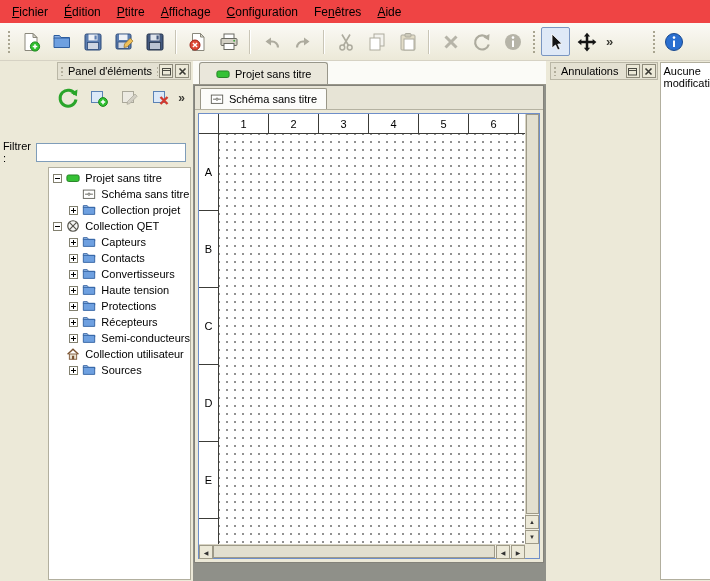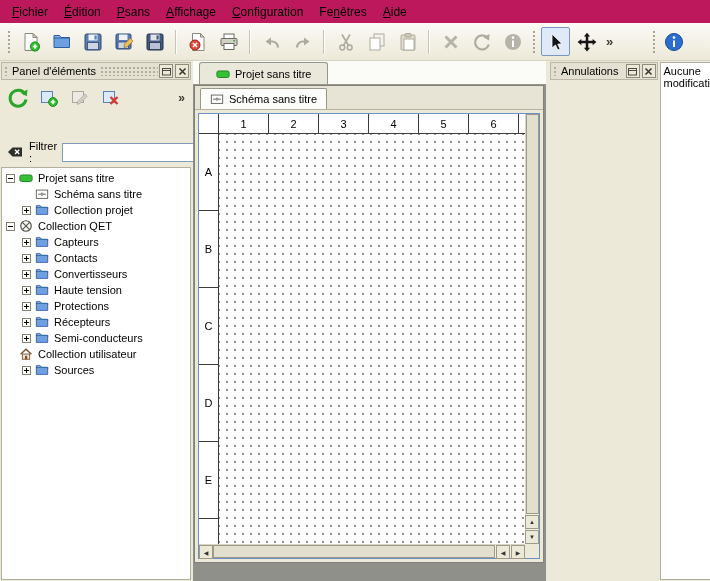--- a/index.html
+++ b/index.html
@@ -1,40 +1,40 @@
 <!DOCTYPE html>
 <html><head>
 <meta charset="utf-8">
 <style>
   * { box-sizing: border-box; margin: 0; padding: 0; }
   html,body { width:710px; height:581px; }
   body { font-family: "Liberation Sans", sans-serif; font-size: 12px; color:#000; }
   .app { position:relative; width:710px; height:581px; background:#ece9d8; overflow:hidden; }
 
   
-  .menubar { position:absolute; top:0; left:0; right:0; height:23px; display:flex; align-items:center; padding-left:4px; background:#be185d; }
+  .menubar { position:absolute; top:0; left:0; right:0; height:23px; display:flex; align-items:center; padding-left:4px; background:#ef4444; }
   .menu-item { padding:3px 8px; white-space:nowrap; cursor:default; }
   .menu-item .accel { text-decoration:underline; }
 
   
   .toolbar { position:absolute; top:23px; left:0; right:0; height:38px; background:linear-gradient(#fbfaf6,#ece9d8); border-bottom:1px solid #d6d2c4; display:flex; align-items:center; padding:0 4px; gap:2px; }
   .tb-handle { width:6px; height:26px; flex:none; background-image:radial-gradient(#a9a590 1px, transparent 1.1px); background-size:4px 4px; background-position:1px 1px; margin:0 2px; }
   .tb-btn { width:29px; height:29px; flex:none; display:flex; align-items:center; justify-content:center; background:none; border:1px solid transparent; border-radius:2px; padding:0; }
   .tb-btn.checked { background:#dfe9f7; border-color:#7a96c2; }
   .tb-sep { width:2px; height:24px; flex:none; border-left:1px solid #c9c5b6; border-right:1px solid #ffffff; margin:0 4px; }
   .tb-chevron { font-weight:bold; font-size:13px; color:#3a3a34; padding:0 3px; }
   .help-group { margin-left:auto; margin-right:18px; display:flex; align-items:center; }
   .ic20 { width:20px; height:20px; display:block; }
   .ic22 { width:22px; height:22px; display:block; }
   .ic14 { width:14px; height:14px; display:block; flex:none; }
   .ic16 { width:16px; height:16px; display:block; flex:none; }
   .ic11 { width:11px; height:11px; display:block; }
 
   
-  .dock-left { position:absolute; top:61px; left:0; width:192px; bottom:0; display:flex; flex-direction:column; }
+  .dock-left { position:absolute; top:61px; left:0; width:192px; bottom:0; display:flex; flex-direction:column;align-items:flex-end; }
   .dock-right { position:absolute; top:61px; left:549px; right:0; bottom:0; display:flex; flex-direction:row; }
   .dock-title { height:18px; margin:1px 1px 0 1px; border:1px solid #bab7a6; background:#e4e1d2; display:flex; align-items:center; font-size:11px; position:relative; flex:none; }
   .dock-title::before { content:""; position:absolute; top:3px; bottom:3px; left:2px; right:32px; background-image:radial-gradient(#b2ae9c 1px, transparent 1.1px); background-size:4px 4px; }
   .dock-title-text { position:relative; background:#e4e1d2; padding:0 5px; margin-left:5px; z-index:1; white-space:nowrap; }
   .dt-btns { margin-left:auto; display:flex; align-items:center; position:relative; z-index:1; padding-right:1px; }
   .dt-btn { width:14px; height:14px; border:1px solid #8f8c7c; background:#ece9d8; display:flex; align-items:center; justify-content:center; margin-left:2px; }
 
   .dock-toolbar { height:36px; display:flex; align-items:center; padding:2px 4px; gap:4px; flex:none; }
   .dk-btn { width:27px; height:27px; display:flex; align-items:center; justify-content:center; background:none; border:1px solid transparent; border-radius:2px; padding:0; }
   .dk-chevron { margin-left:auto; font-weight:bold; font-size:12px; color:#3a3a34; padding-right:3px; }
@@ -225,21 +225,21 @@
       <path d="M2.5 2.5 L8.5 8.5 M8.5 2.5 L2.5 8.5" stroke="#3a3a34" stroke-width="1.6"></path>
     </symbol>
   </defs>
 </svg>
 
 <div class="app">
 
   <div class="menubar">
     <div class="menu-item"><span></span><span class="accel">F</span><span>ichier</span></div>
     <div class="menu-item"><span></span><span class="accel">É</span><span>dition</span></div>
-    <div class="menu-item"><span></span><span class="accel">P</span><span>sans</span></div>
+    <div class="menu-item"><span></span><span class="accel">P</span><span>titre</span></div>
     <div class="menu-item"><span></span><span class="accel">A</span><span>ffichage</span></div>
     <div class="menu-item"><span></span><span class="accel">C</span><span>onfiguration</span></div>
     <div class="menu-item"><span>Fe</span><span class="accel">n</span><span>êtres</span></div>
     <div class="menu-item"><span></span><span class="accel">A</span><span>ide</span></div>
   </div>
 
   <div class="toolbar">
     <span class="tb-handle"></span>
     <button class="tb-btn">
         <svg class="ic20">

